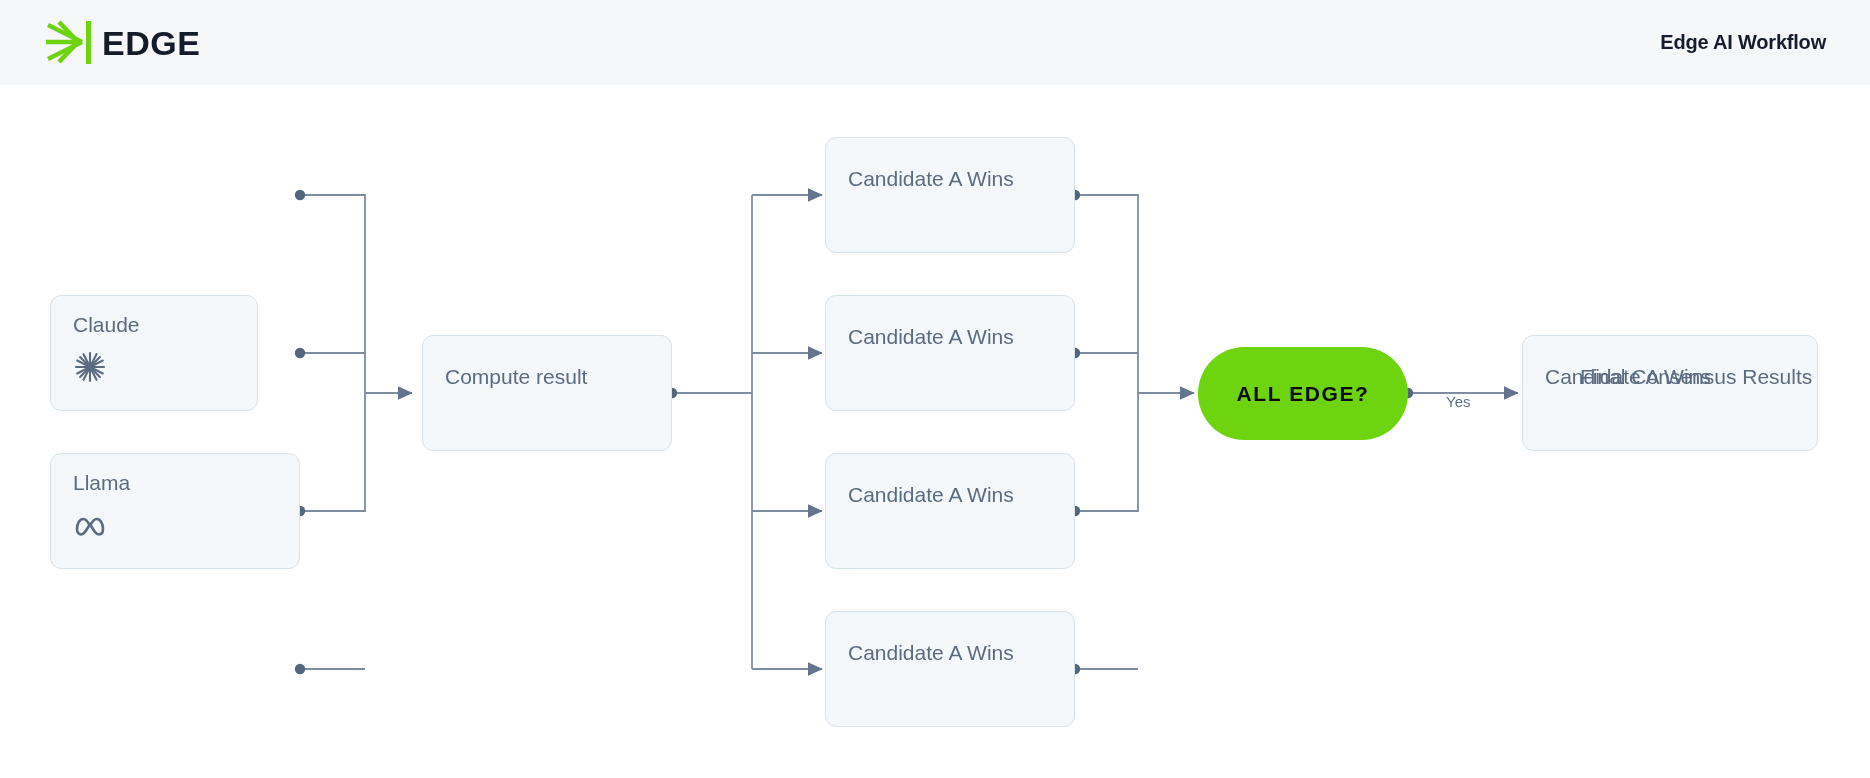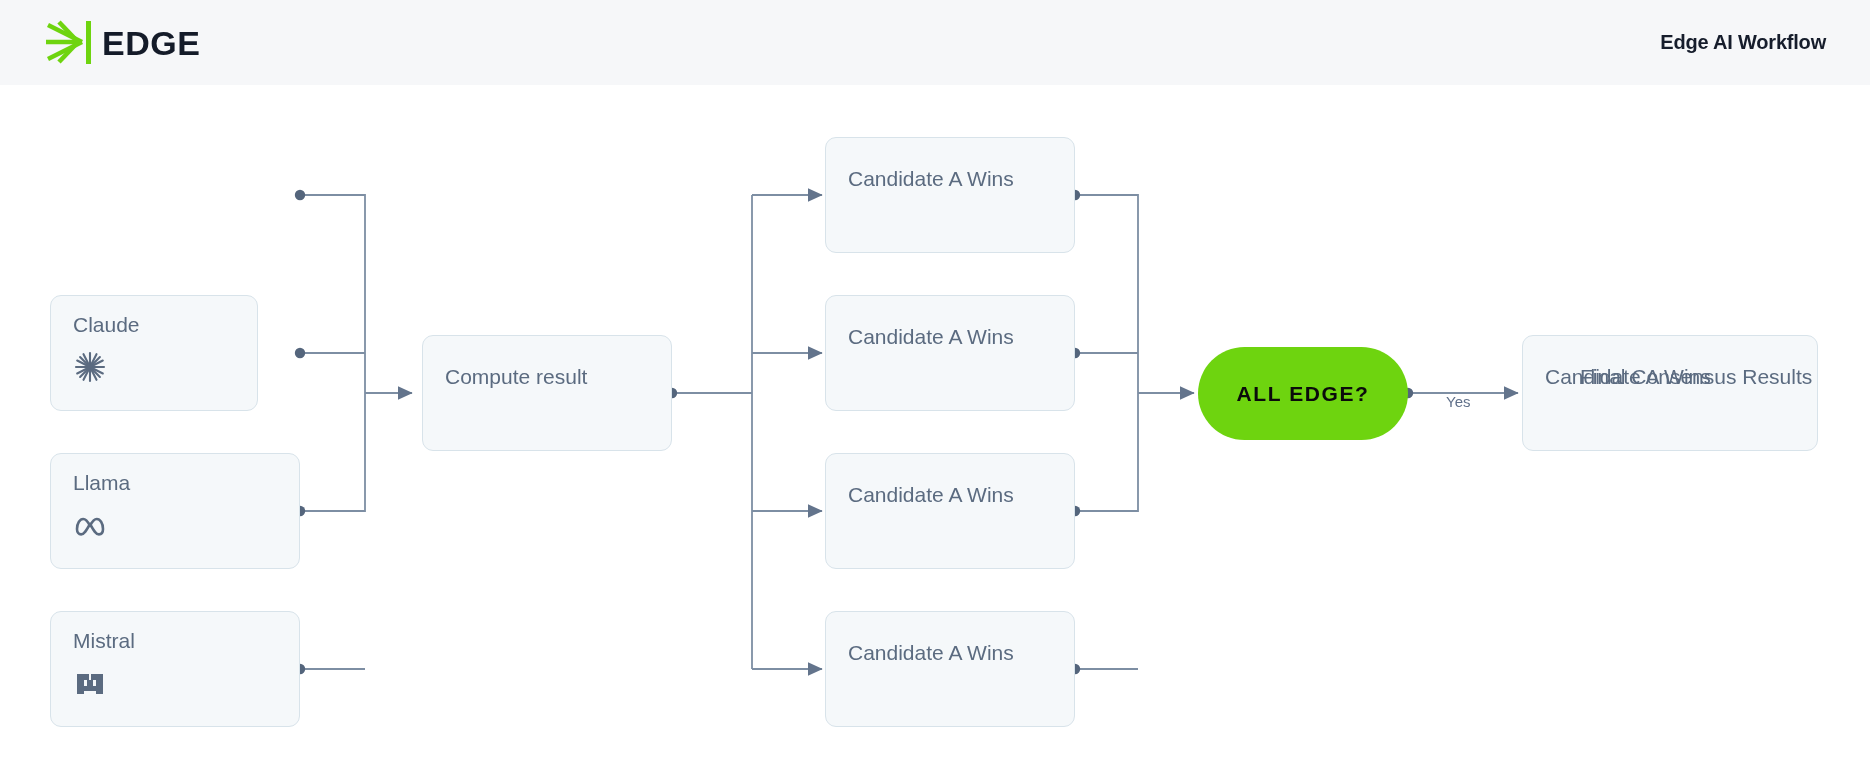--- a/index.html
+++ b/index.html
@@ -166,35 +166,20 @@
 
     <div class="node model-node" style="left:50px; top:368px; width:250px; height:116px;padding-left:28px;">
       <div class="node-label">Llama</div>
       <span class="model-icon">
         <svg width="34" height="34" viewBox="0 0 34 34">
           <path d="M4 21c0-6 3-10 6.2-10 3.6 0 5.6 4.6 6.8 7 1.2-2.4 3.2-7 6.8-7 3.2 0 6.2 4 6.2 10 0 3.4-1.8 5.4-4.1 5.4-3.4 0-5.9-5.2-8.9-10.6C14 21.2 11.5 26.4 8.1 26.4 5.8 26.4 4 24.4 4 21z" fill="none" stroke="#5b6b80" stroke-width="2.6" stroke-linejoin="round"></path>
         </svg>
       </span>
     </div>
 
-    <div class="node model-node" style="left:50px; top:526px; width:250px; height:116px;">
-      <div class="node-label">Mistral</div>
-      <span class="model-icon">
-        <svg width="34" height="34" viewBox="0 0 34 34">
-          <g fill="#5b6b80">
-            <rect x="4" y="8" width="7" height="20"></rect>
-            <rect x="23" y="8" width="7" height="20"></rect>
-            <rect x="11" y="8" width="5" height="6"></rect>
-            <rect x="18" y="8" width="5" height="6"></rect>
-            <rect x="14" y="14" width="6" height="6"></rect>
-            <rect x="11" y="20" width="12" height="5"></rect>
-          </g>
-        </svg>
-      </span>
-    </div>
 
     <div class="node plain-node" style="left:422px; top:250px; width:250px; height:116px;">
       <div class="node-label">Compute result</div>
     </div>
 
     <div class="node plain-node" style="left:825px; top:52px; width:250px; height:116px;">
       <div class="node-label">Candidate A Wins</div>
     </div>
     <div class="node plain-node" style="left:825px; top:210px; width:250px; height:116px;">
       <div class="node-label">Candidate A Wins</div>

